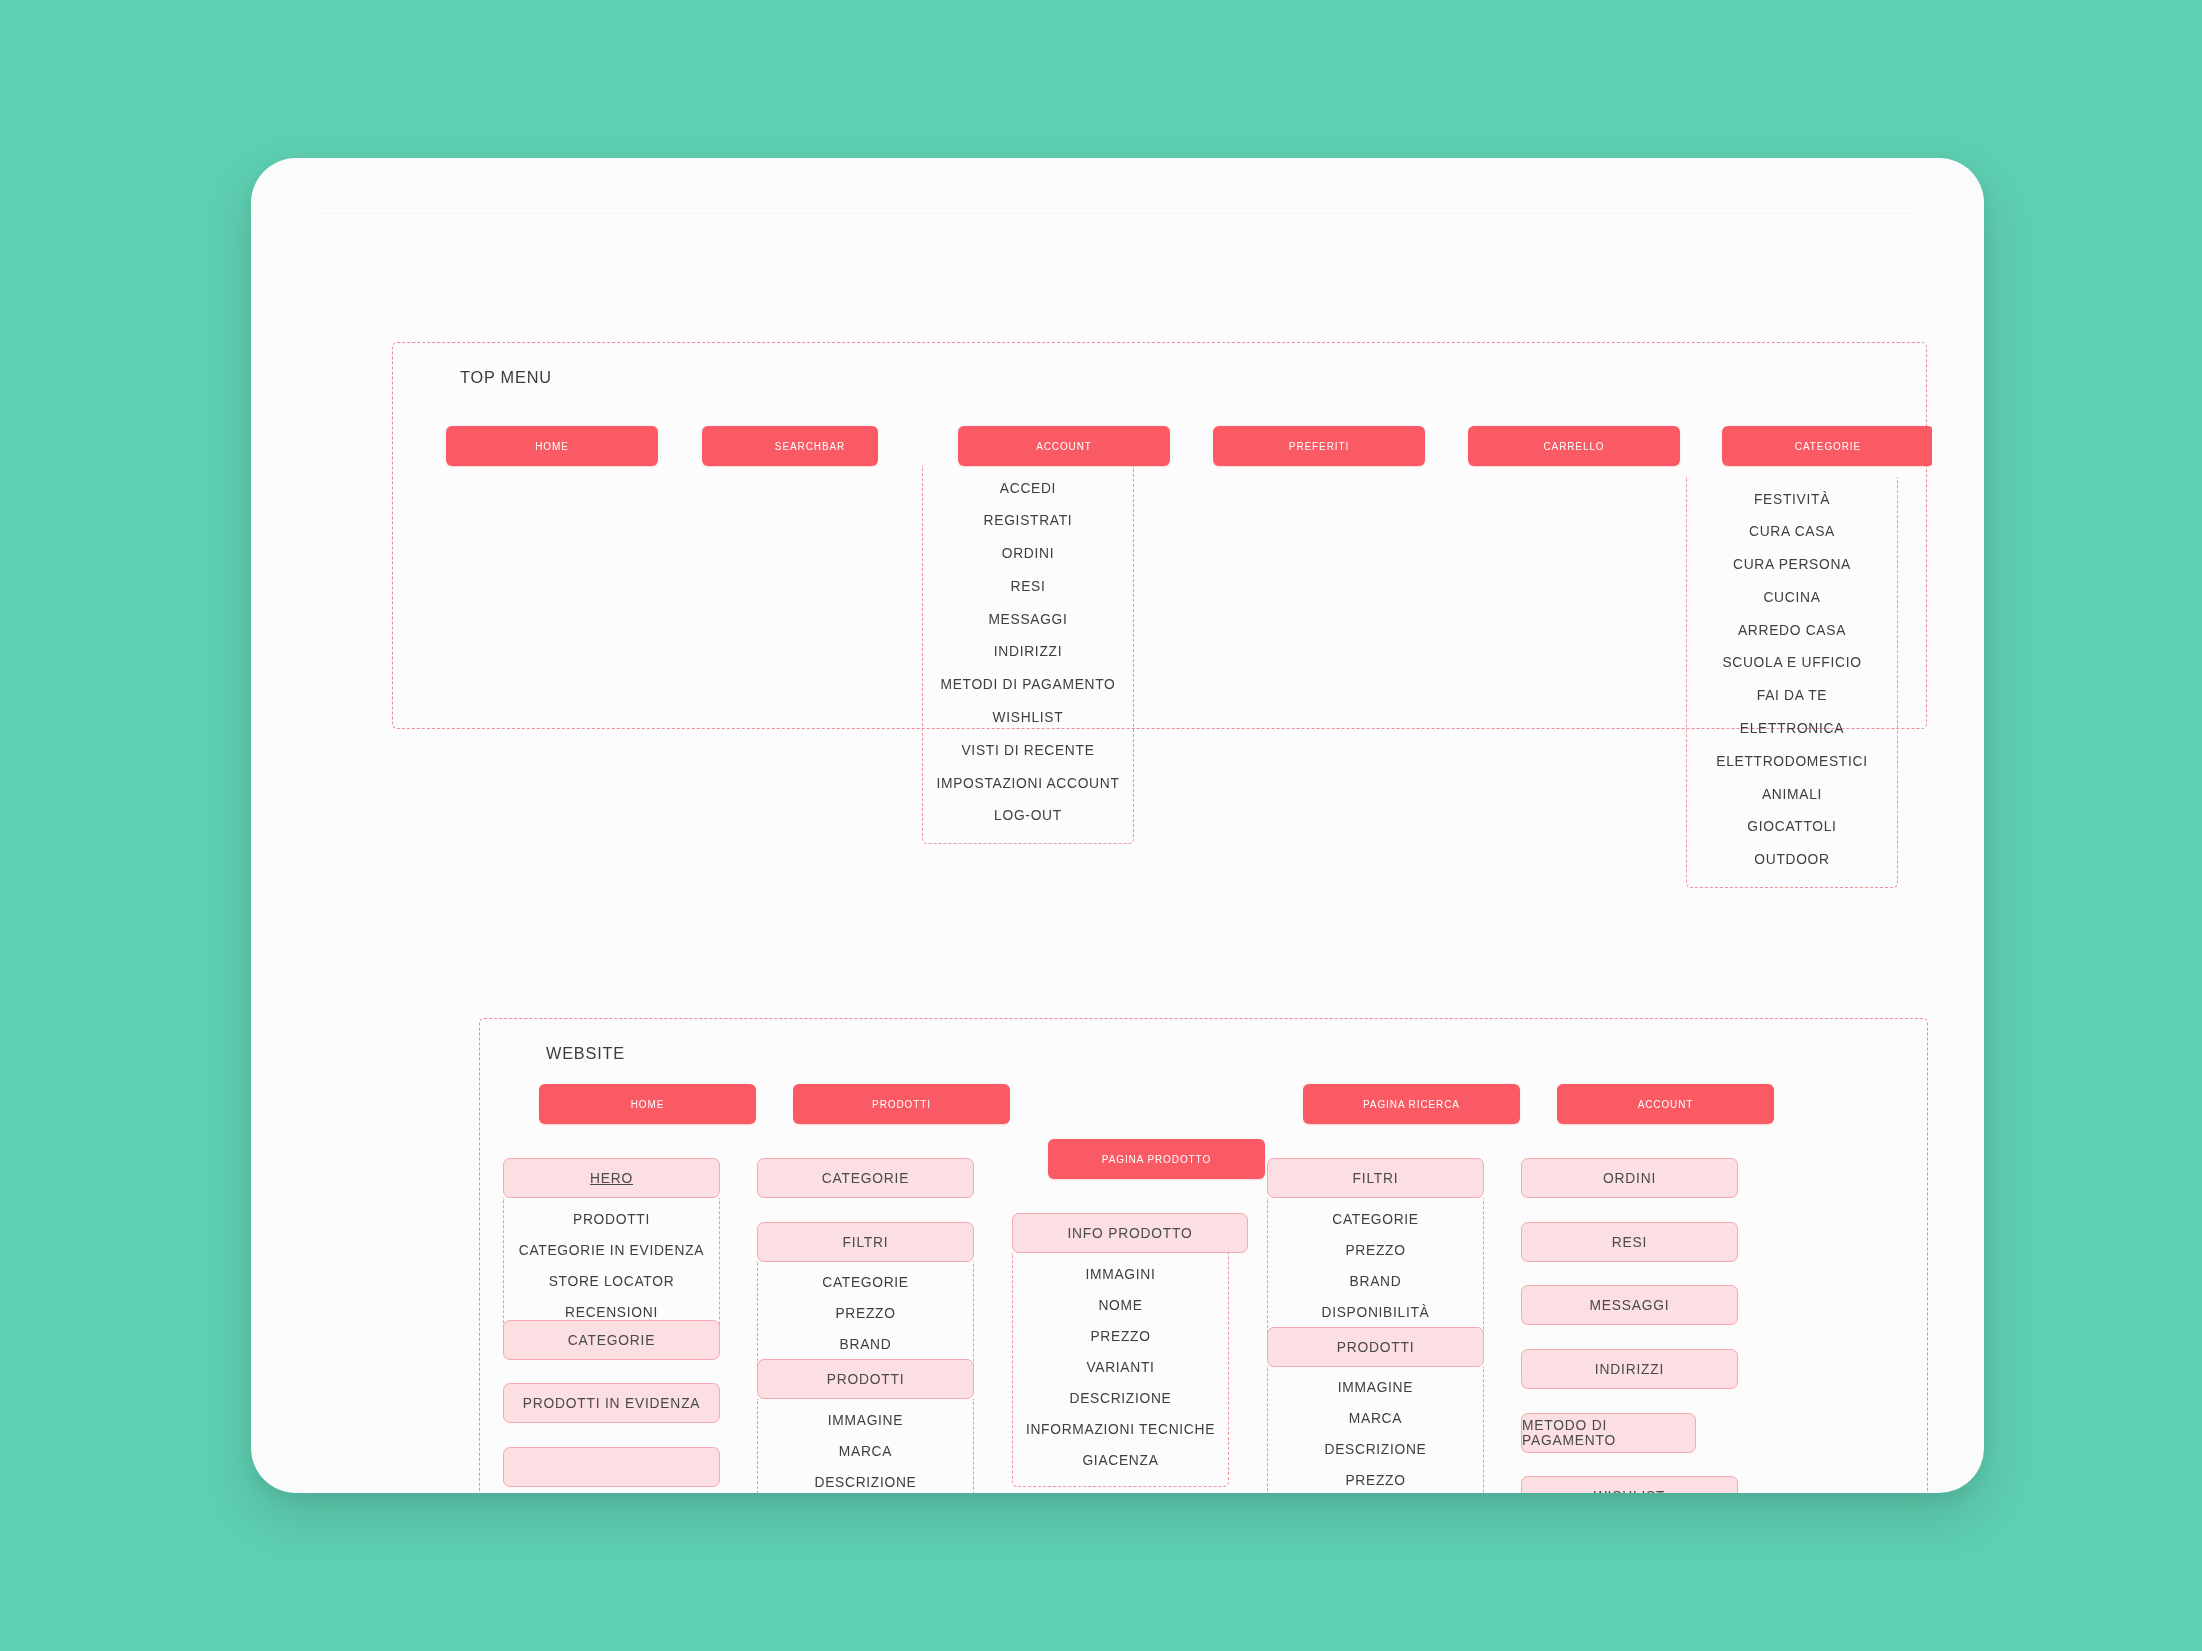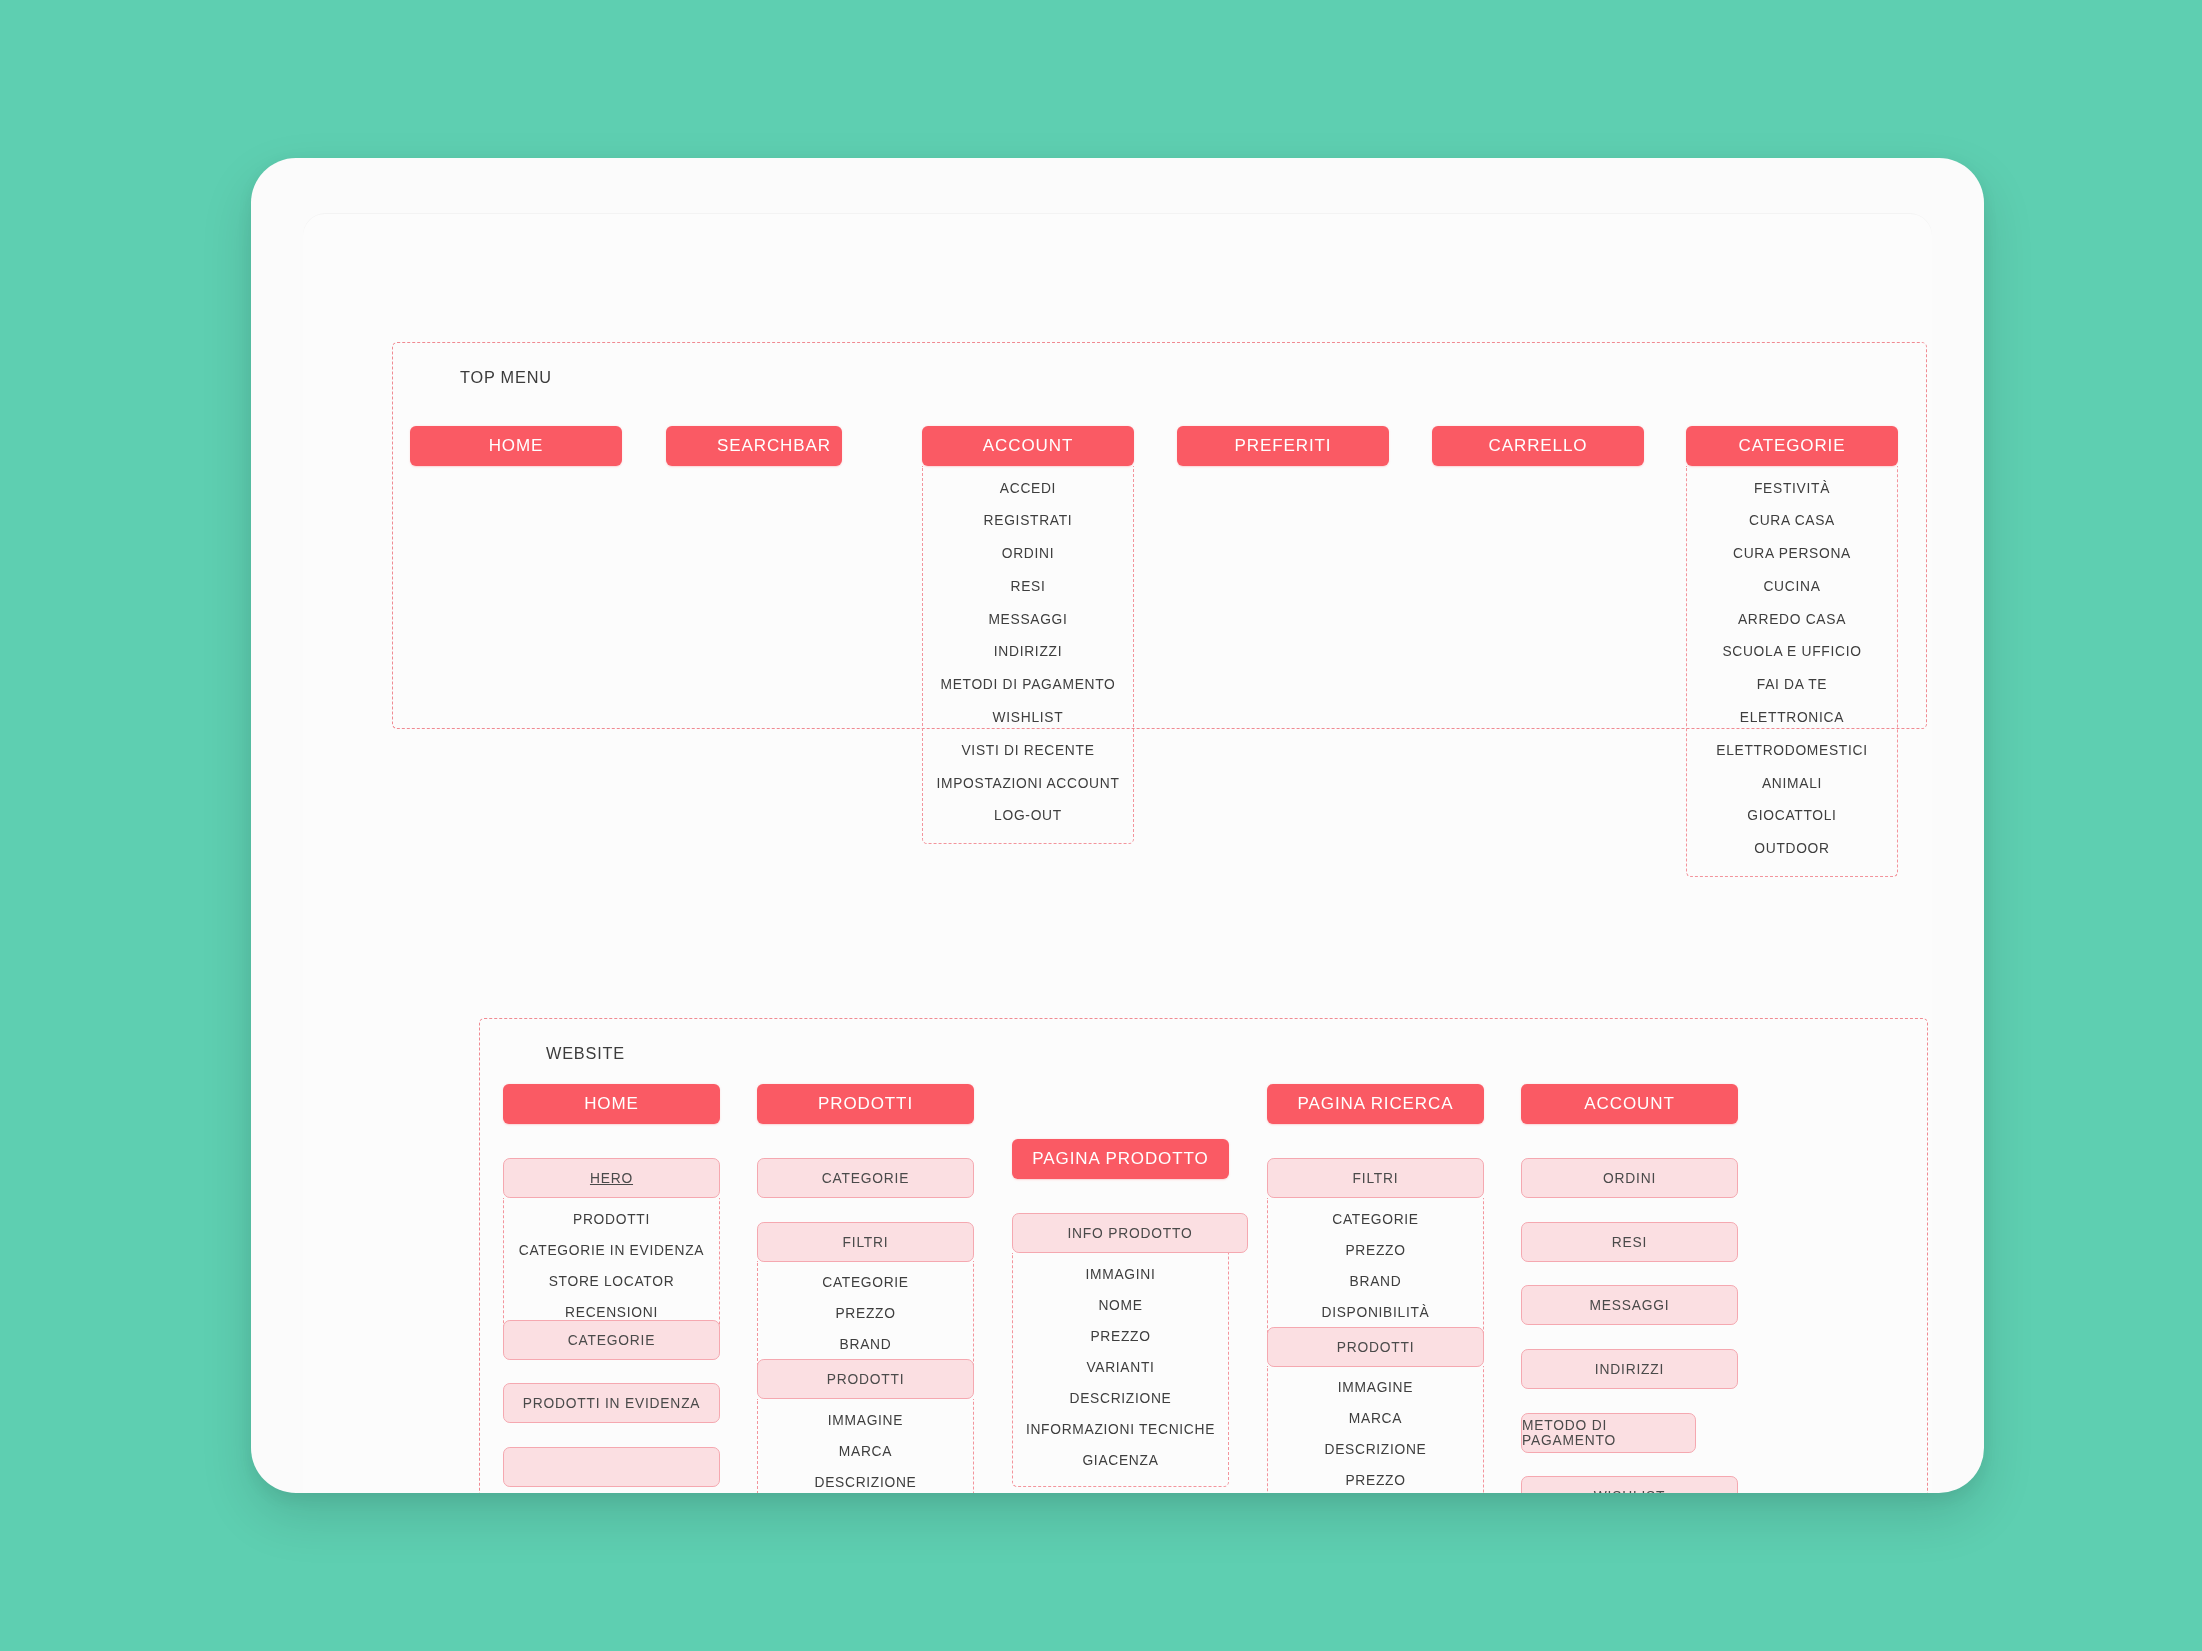--- a/index.html
+++ b/index.html
@@ -59,25 +59,26 @@
 
   
   .btn-red {
     position: absolute;
     background: #FA5A64;
     border-radius: 6px;
     display: flex;
     align-items: center;
     justify-content: center;
     color: #FFFFFF;
-    font-size: 17px;
+    font-size: 10px;
     letter-spacing: 0.9px;
     height: 40px;
     box-sizing: border-box;
     box-shadow: 0 0.9px 1.7px rgba(250,90,100,0.25);
+    margin-left: 36px;
   }
 
   
   .btn-pink {
     position: absolute;
     background: #FBDFE2;
     border: 1.4px solid #F5A8B0;
     border-radius: 6.9px;
     display: flex;
     align-items: center;
@@ -146,21 +147,21 @@
         <div class="item">RESI</div>
         <div class="item">MESSAGGI</div>
         <div class="item">INDIRIZZI</div>
         <div class="item">METODI DI PAGAMENTO</div>
         <div class="item">WISHLIST</div>
         <div class="item">VISTI DI RECENTE</div>
         <div class="item">IMPOSTAZIONI ACCOUNT</div>
         <div class="item">LOG-OUT</div>
       </div>
 
-    <div class="sublist" id="categorie-sublist" style="left:1383px; top:253px; width:212px;justify-content:space-between;">
+    <div class="sublist" id="categorie-sublist" style="left:1383px; top:264px; width:212px;justify-content:space-between;">
         <div class="item">FESTIVITÀ</div>
         <div class="item">CURA CASA</div>
         <div class="item">CURA PERSONA</div>
         <div class="item">CUCINA</div>
         <div class="item">ARREDO CASA</div>
         <div class="item">SCUOLA E UFFICIO</div>
         <div class="item">FAI DA TE</div>
         <div class="item">ELETTRONICA</div>
         <div class="item">ELETTRODOMESTICI</div>
         <div class="item">ANIMALI</div>

